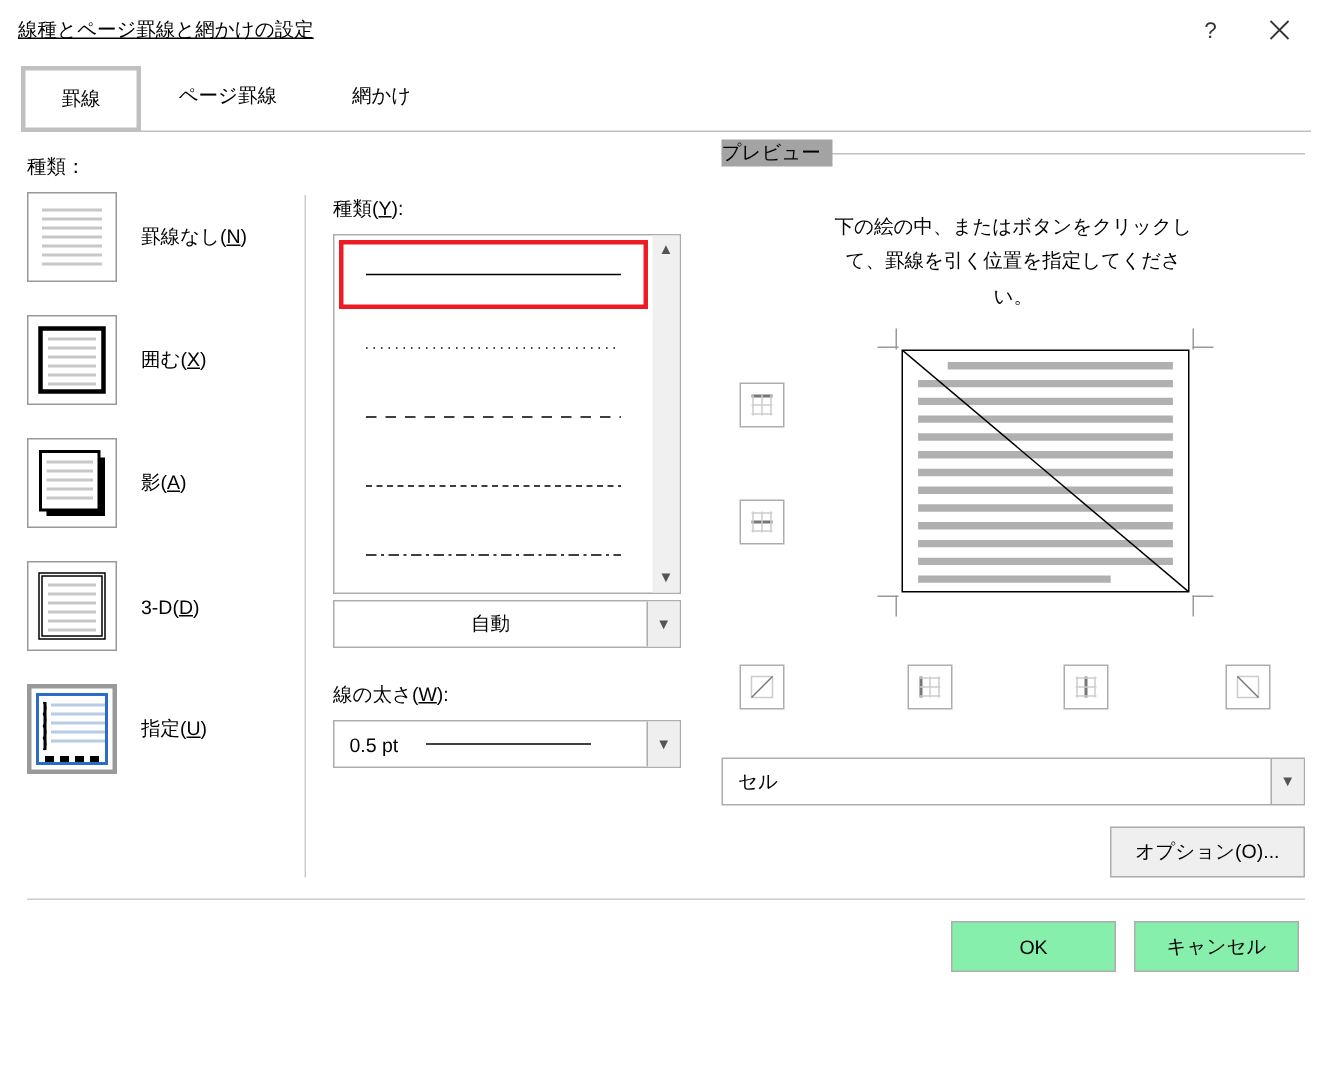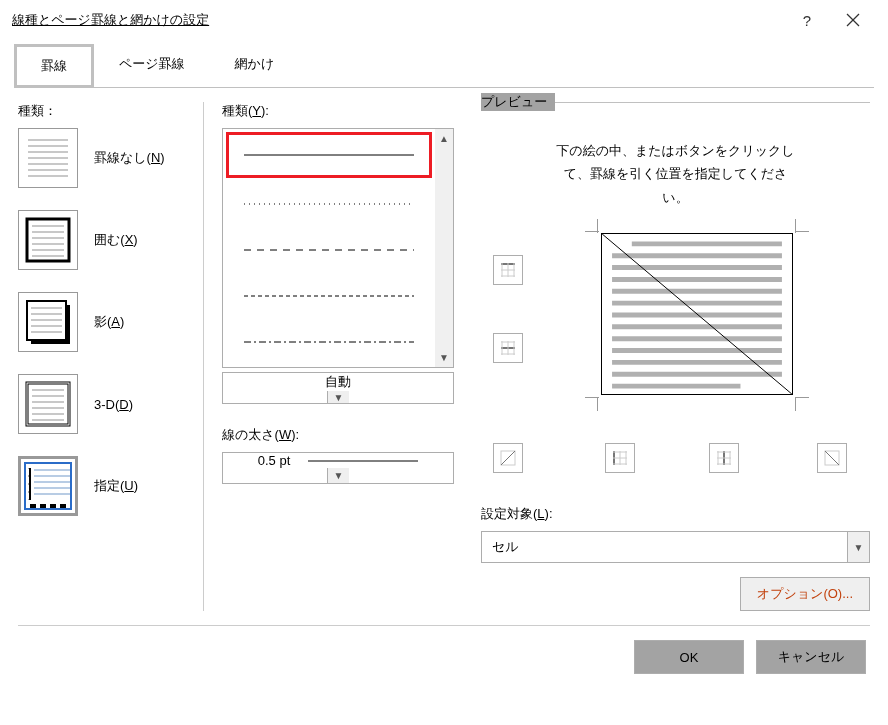--- a/index.html
+++ b/index.html
@@ -18,28 +18,28 @@
 
 .content { display: flex; padding: 14px 18px 0 18px; gap: 10px; }
 
 .col-settings { width: 175px; }
 .section-label { margin-bottom: 8px; }
 .setting-list { display: flex; flex-direction: column; gap: 22px; }
 .setting-item { display: flex; align-items: center; gap: 16px; cursor: pointer; }
 .setting-thumb { width: 60px; height: 60px; border: 1px solid #999; background: #fff; display: flex; align-items: center; justify-content: center; }
 .setting-thumb svg { display: block; }
 
-.col-style { width: 250px; border-left: 1px solid #ccc; padding-left: 18px; }
+.col-style { width: 250px; border-left: 1px solid #ccc; padding-left: 18px; margin-top: 28px; }
 .style-list { width: 232px; height: 240px; border: 1px solid #adadad; display: flex; margin-top: 6px; }
 .style-items { flex: 1; }
 .style-row { height: 46px; display: flex; align-items: center; justify-content: center; padding: 0 10px; }
 .scrollbar { width: 18px; background: #f0f0f0; display: flex; flex-direction: column; justify-content: space-between; align-items: center; padding: 4px 0; }
 .scrollbar span { font-size: 10px; color: #555; }
 
-.combo { width: 232px; height: 32px; border: 1px solid #adadad; display: flex; align-items: center; margin-top: 4px; background: #fff; flex-direction: column; }
+.combo { width: 232px; height: 32px; border: 1px solid #adadad; display: flex; align-items: center; margin-top: 4px; background: #fff; }
 .combo-txt { flex: 1; padding: 0 10px; text-align: center; }
 .combo-btn { width: 22px; height: 100%; border-left: 1px solid #adadad; display: flex; align-items: center; justify-content: center; font-size: 10px; color: #555; background:#efefef; }
 
 .col-preview { flex: 1; padding-left: 18px; position: relative; }
 .preview-group { position: relative; }
 .preview-legend { position: absolute; top: -9px; left: 0; background: #a3a3a3; padding-right: 8px; }
 .preview-box { border-top: 1px solid #c0c0c0; padding-top: 36px; }
 .preview-hint { text-align: center; line-height: 1.8; margin-bottom: 24px; }
 
 .preview-canvas-area { position: relative; height: 200px; margin-bottom: 10px; }
@@ -49,25 +49,25 @@
 .pv-btn { width: 30px; height: 30px; border: 1px solid #adadad; background: #fff; display: flex; align-items: center; justify-content: center; cursor: pointer; }
 .pv-btn svg { display:block; }
 
 .pv-top { position: absolute; left: 12px; top: 22px; }
 .pv-mid { position: absolute; left: 12px; top: 100px; }
 
 .apply-row { margin-top: 72px; }
 .apply-combo { width: 100%; height: 32px; border: 1px solid #adadad; display: flex; align-items: center; margin-top: 4px; }
 .apply-combo .combo-txt { text-align: left; }
 
-.options-btn { float: right; margin-top: 14px; height: 34px; padding: 0 16px; border: 1px solid #adadad; background: #efefef; color: #c2410c; }
+.options-btn { float: right; margin-top: 14px; height: 34px; padding: 0 16px; border: 1px solid #adadad; background: #efefef; color: #000000; }
 
 .dialog-divider { height: 1px; background: #ccc; margin: 0 18px; }
 .dialog-buttons { display: flex; justify-content: flex-end; gap: 12px; padding: 14px 22px; }
-.dlg-btn { width: 110px; height: 34px; border: 1px solid #adadad; background: #a3a3a3; cursor: pointer; display: flex; align-items: center; justify-content: center; }
+.dlg-btn { width: 110px; height: 34px; border: 1px solid #adadad; background: #86efac; cursor: pointer; display: flex; align-items: center; justify-content: center; }
 
 .u { text-decoration: underline; }
 
 
 .tick-h { position:absolute; width:14px; height:1px; background:#999; }
 .tick-v { position:absolute; width:1px; height:14px; background:#999; }
 </style>
 </head>
 <body>
 
@@ -330,21 +330,20 @@
             </div>
           <div class="pv-btn red-frame" style="position:absolute; left:336px; top:210px;">
               <svg width="18" height="18">
                 <rect x="2" y="2" width="14" height="14" fill="none" stroke="#ccc"></rect>
                 <line x1="2" y1="2" x2="16" y2="16" stroke="#777"></line>
               </svg>
             </div>
         </div>
 
         <div class="apply-row">
-          <div class="section-label"><span>設定対象(</span><span class="u">L</span><span>):</span></div>
           <div class="apply-combo">
             <div class="combo-txt">セル</div>
             <div class="combo-btn">▼</div>
           </div>
           <button class="options-btn" disabled="">オプション(O)...</button>
           <div style="clear:both;"></div>
         </div>
       </div>
     </div>
   </div>

